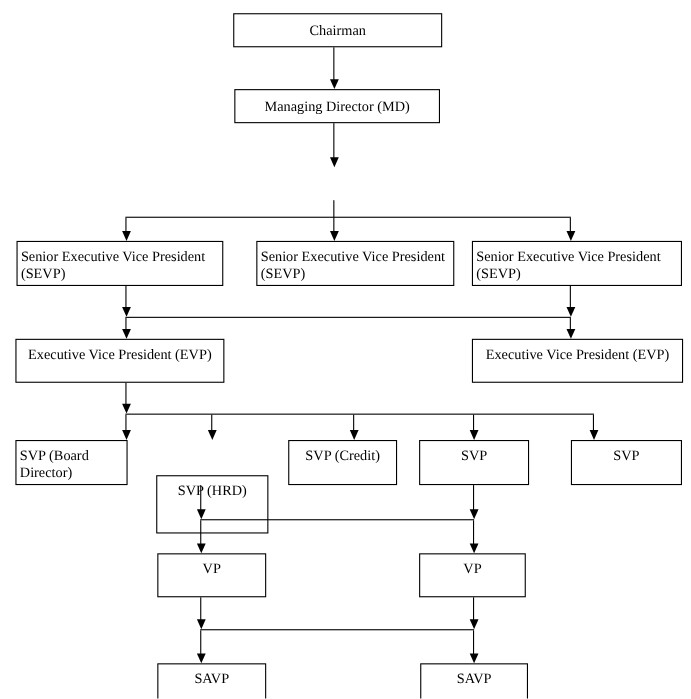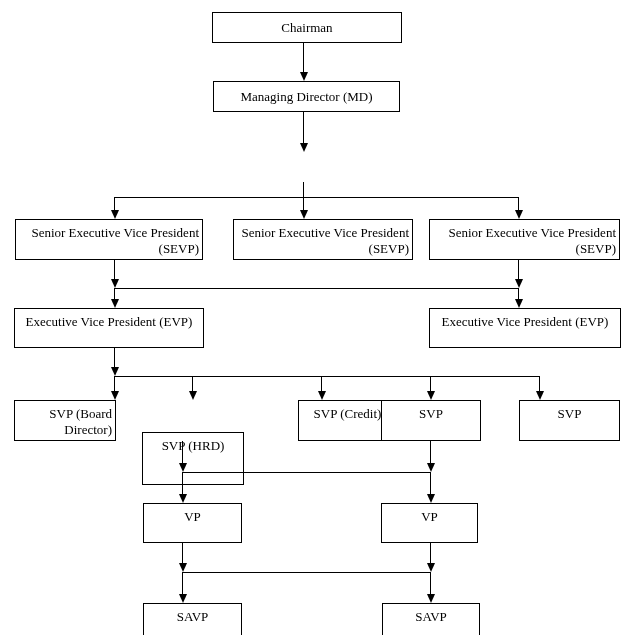--- a/index.html
+++ b/index.html
@@ -15,21 +15,21 @@
     background: #ffffff;
   }
   .box {
     position: absolute;
     box-sizing: border-box;
     border: 1px solid #000000;
     background: #ffffff;
     color: #000000;
     font-size: 13px;
     line-height: 16px;
-    text-align: right;
+    text-align: left;
     display: flex;
     justify-content: center;
   }
   .v-center { align-items: center; }
   .v-top    { align-items: flex-start; padding-top: 5px; font-family: Liberation Serif, serif; }
   .box span { display: block; padding: 0 3px; }
   .line { position: absolute; background: #000000; }
   .arrow {
     position: absolute;
     width: 0; height: 0;
@@ -62,21 +62,21 @@
     </div>
     <div class="box v-top" style="left: 429px; top: 308px; width: 192px; height: 40px;">
       <span>Executive Vice President (EVP)</span>
     </div>
     <div class="box v-top" style="left: 14px; top: 400px; width: 102px; height: 41px;">
       <span>SVP (Board Director)</span>
     </div>
     <div class="box v-top" style="left: 142px; top: 400px; width: 102px; height: 53px; margin-top: 32px;">
       <span>SVP (HRD)</span>
     </div>
-    <div class="box v-top" style="left: 262px; top: 400px; width: 99px; height: 41px; margin-left: 36px;">
+    <div class="box v-top" style="left: 262px; top: 400px; width: 99px; height: 41px;">
       <span>SVP (Credit)</span>
     </div>
     <div class="box v-top" style="left: 381px; top: 400px; width: 100px; height: 41px;">
       <span>SVP</span>
     </div>
     <div class="box v-top" style="left: 519px; top: 400px; width: 101px; height: 41px;">
       <span>SVP</span>
     </div>
     <div class="box v-top" style="left: 143px; top: 503px; width: 99px; height: 40px;">
       <span>VP</span>

